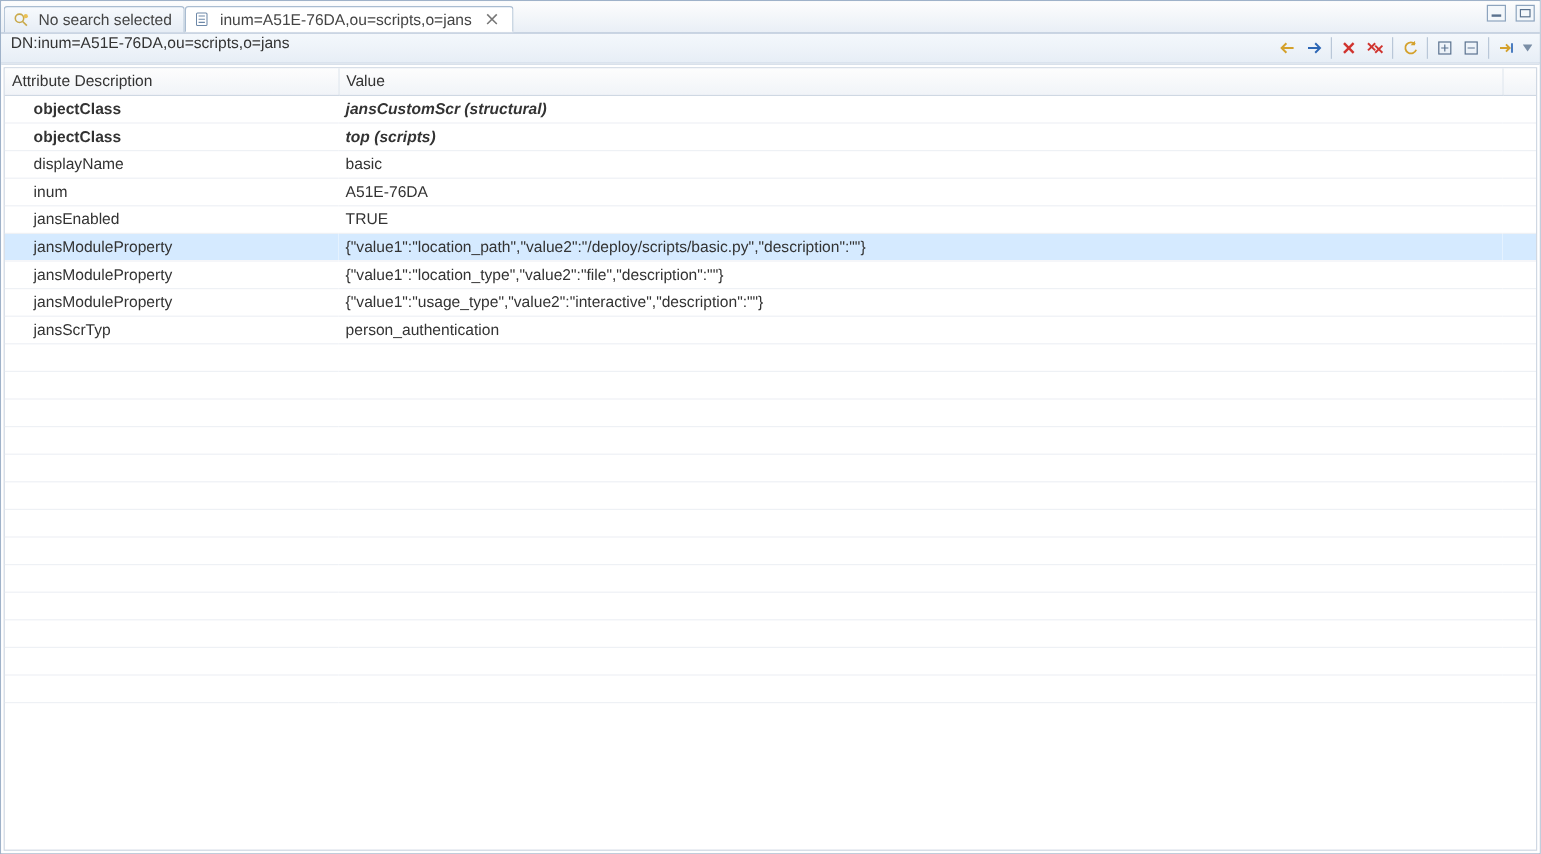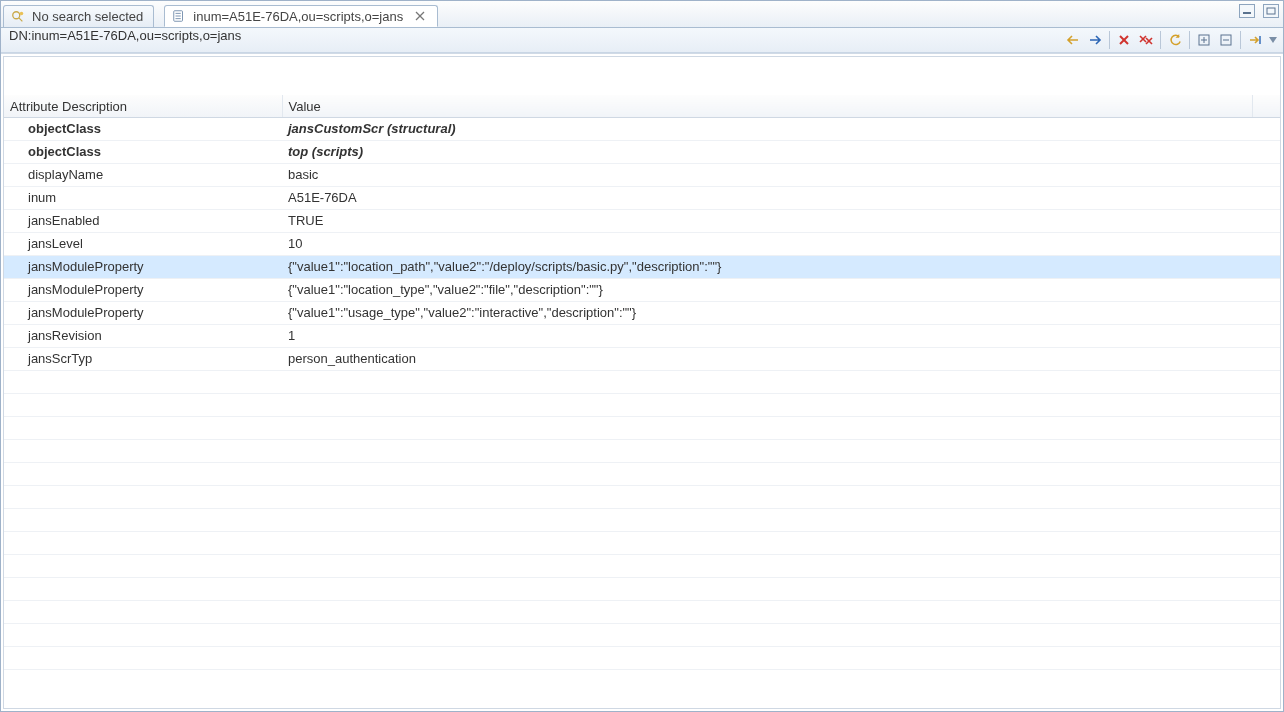--- a/index.html
+++ b/index.html
@@ -26,21 +26,21 @@
     align-items: stretch;
     padding-left: 2px;
     position: relative;
   }
   .tab {
     display: flex; align-items: center;
     padding: 0 10px 0 6px;
     border: 1px solid #a9bcd1;
     border-bottom: none;
     border-radius: 3px 3px 0 0;
-    margin-right: 10px;
+    margin-right: 0;
     margin-top: 4px;
     background: linear-gradient(#f7fafd, #e6edf5);
     color: #444;
     gap: 6px;
     font-size: 13px;
     cursor: pointer;
   }
   .tab.active {
     background: #ffffff;
     border-bottom: 1px solid #ffffff;
@@ -96,21 +96,21 @@
     flex: 1;
     overflow: hidden;
     border-top: 1px solid #d0dae6;
     background: #fff;
     position: relative;
     padding: 2px;
   }
   .table-inner {
     border: 1px solid #cfd8e3;
     height: 100%;
-    display:flex; flex-direction:column;justify-content:center;
+    display:flex; flex-direction:column;
   }
   table {
     border-collapse: collapse;
     width: 100%;
     table-layout: fixed;
   }
   thead th {
     text-align: left;
     font-weight: 400;
     font-size: 13px;
@@ -295,46 +295,36 @@
             <tr>
               <td>inum</td>
               <td>A51E-76DA</td>
               <td></td>
             </tr>
             <tr>
               <td>jansEnabled</td>
               <td>TRUE</td>
               <td></td>
             </tr>
-            <tr>
-              <td>jansLevel</td>
-              <td>10</td>
-              <td></td>
-            </tr>
             <tr class="sel">
               <td>jansModuleProperty</td>
               <td>{"value1":"location_path","value2":"/deploy/scripts/basic.py","description":""}</td>
               <td></td>
             </tr>
             <tr>
               <td>jansModuleProperty</td>
               <td>{"value1":"location_type","value2":"file","description":""}</td>
               <td></td>
             </tr>
             <tr>
               <td>jansModuleProperty</td>
               <td>{"value1":"usage_type","value2":"interactive","description":""}</td>
               <td></td>
             </tr>
             <tr>
-              <td>jansRevision</td>
-              <td>1</td>
-              <td></td>
-            </tr>
-            <tr>
               <td>jansScrTyp</td>
               <td>person_authentication</td>
               <td></td>
             </tr>
             <tr>
               <td></td>
               <td></td>
               <td></td>
             </tr>
             <tr>

